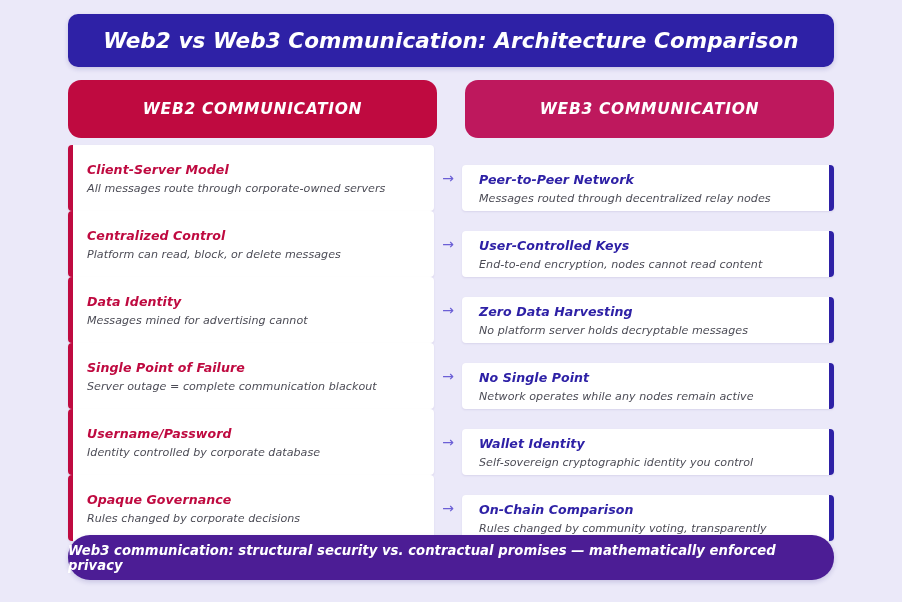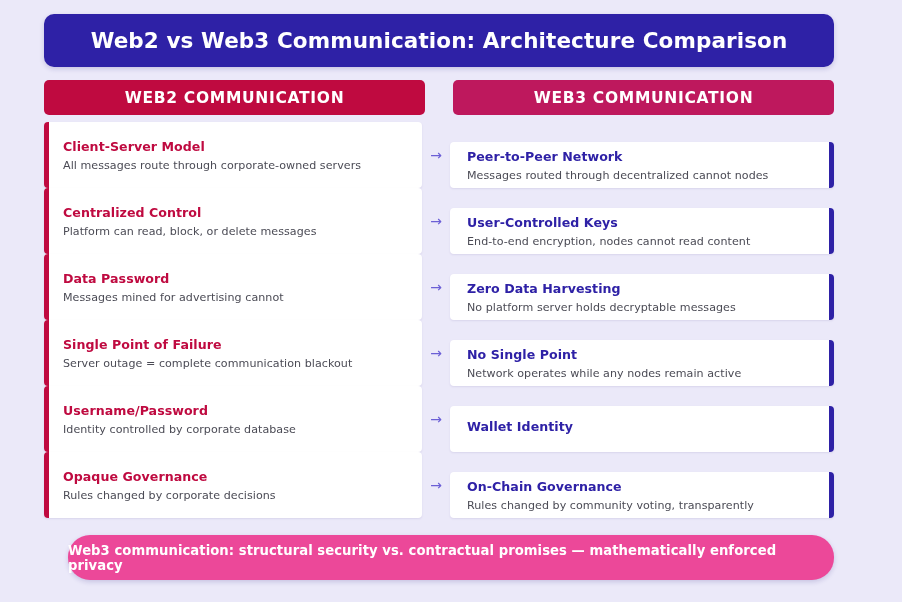--- a/index.html
+++ b/index.html
@@ -13,21 +13,22 @@
   body {
     background: #ebe9f9;
     font-family: "DejaVu Sans", "Liberation Sans", sans-serif;
     -webkit-font-smoothing: antialiased;
   }
 
   .page {
     width: 902px;
     height: 602px;
     position: relative;
-    padding: 14px 68px 0 44px;
+    padding: 14px 68px 0 68px;
+    font-style: italic;
   }
 
   
   .title-banner {
     height: 53px;
     background: #2e21a6;
     border-radius: 10px;
     display: flex;
     align-items: center;
     justify-content: center;
@@ -39,22 +40,22 @@
   }
 
   
   .col-headers {
     display: flex;
     gap: 28px;
     margin-top: 13px;
   }
   .col-head {
     flex: 1 1 0;
-    height: 35px;
-    border-radius: 5px;
+    height: 58px;
+    border-radius: 13px;
     display: flex;
     align-items: center;
     justify-content: center;
     color: #ffffff;
     font-size: 15.5px;
     font-weight: bold;
     letter-spacing: 0.7px;
   }
   .col-head.web2 { background: #bf0a40; }
   .col-head.web3 { background: #be185d; }
@@ -127,21 +128,21 @@
     display: block;
   }
 
   
   .footer-banner {
     position: absolute;
     left: 68px;
     right: 68px;
     bottom: 22px;
     height: 45px;
-    background: #ec4899;
+    background: #4c1d95;
     border-radius: 22px;
     display: flex;
     align-items: center;
     justify-content: center;
     color: #ffffff;
     font-size: 13.2px;
     font-weight: bold;
     letter-spacing: 0.05px;
     box-shadow: 0 2px 5px rgba(40,30,130,0.18);
   }
@@ -162,39 +163,39 @@
       <div class="row">
         <div class="card web2">
           <div class="card-title">Client-Server Model</div>
           <div class="card-desc">All messages route through corporate-owned servers</div>
         </div>
         <div class="arrow-cell">
           <span class="arrow-icon">→</span>
         </div>
         <div class="card web3">
           <div class="card-title">Peer-to-Peer Network</div>
-          <div class="card-desc">Messages routed through decentralized cannot nodes</div>
+          <div class="card-desc">Messages routed through decentralized relay nodes</div>
         </div>
       </div>
       <div class="row">
         <div class="card web2">
           <div class="card-title">Centralized Control</div>
           <div class="card-desc">Platform can read, block, or delete messages</div>
         </div>
         <div class="arrow-cell">
           <span class="arrow-icon">→</span>
         </div>
         <div class="card web3">
           <div class="card-title">User-Controlled Keys</div>
           <div class="card-desc">End-to-end encryption, nodes cannot read content</div>
         </div>
       </div>
       <div class="row">
         <div class="card web2">
-          <div class="card-title">Data Password</div>
+          <div class="card-title">Data Identity</div>
           <div class="card-desc">Messages mined for advertising cannot</div>
         </div>
         <div class="arrow-cell">
           <span class="arrow-icon">→</span>
         </div>
         <div class="card web3">
           <div class="card-title">Zero Data Harvesting</div>
           <div class="card-desc">No platform server holds decryptable messages</div>
         </div>
       </div>
@@ -214,32 +215,33 @@
       <div class="row">
         <div class="card web2">
           <div class="card-title">Username/Password</div>
           <div class="card-desc">Identity controlled by corporate database</div>
         </div>
         <div class="arrow-cell">
           <span class="arrow-icon">→</span>
         </div>
         <div class="card web3">
           <div class="card-title">Wallet Identity</div>
+          <div class="card-desc">Self-sovereign cryptographic identity you control</div>
         </div>
       </div>
       <div class="row">
         <div class="card web2">
           <div class="card-title">Opaque Governance</div>
           <div class="card-desc">Rules changed by corporate decisions</div>
         </div>
         <div class="arrow-cell">
           <span class="arrow-icon">→</span>
         </div>
         <div class="card web3">
-          <div class="card-title">On-Chain Governance</div>
+          <div class="card-title">On-Chain Comparison</div>
           <div class="card-desc">Rules changed by community voting, transparently</div>
         </div>
       </div>
     </div>
 
   <div class="footer-banner">Web3 communication: structural security vs. contractual promises — mathematically enforced privacy</div>
 
 </div>
 
 </body></html>

